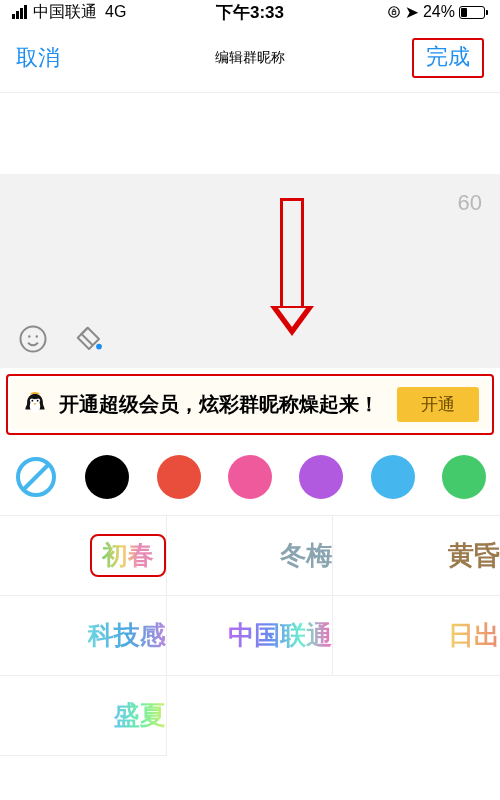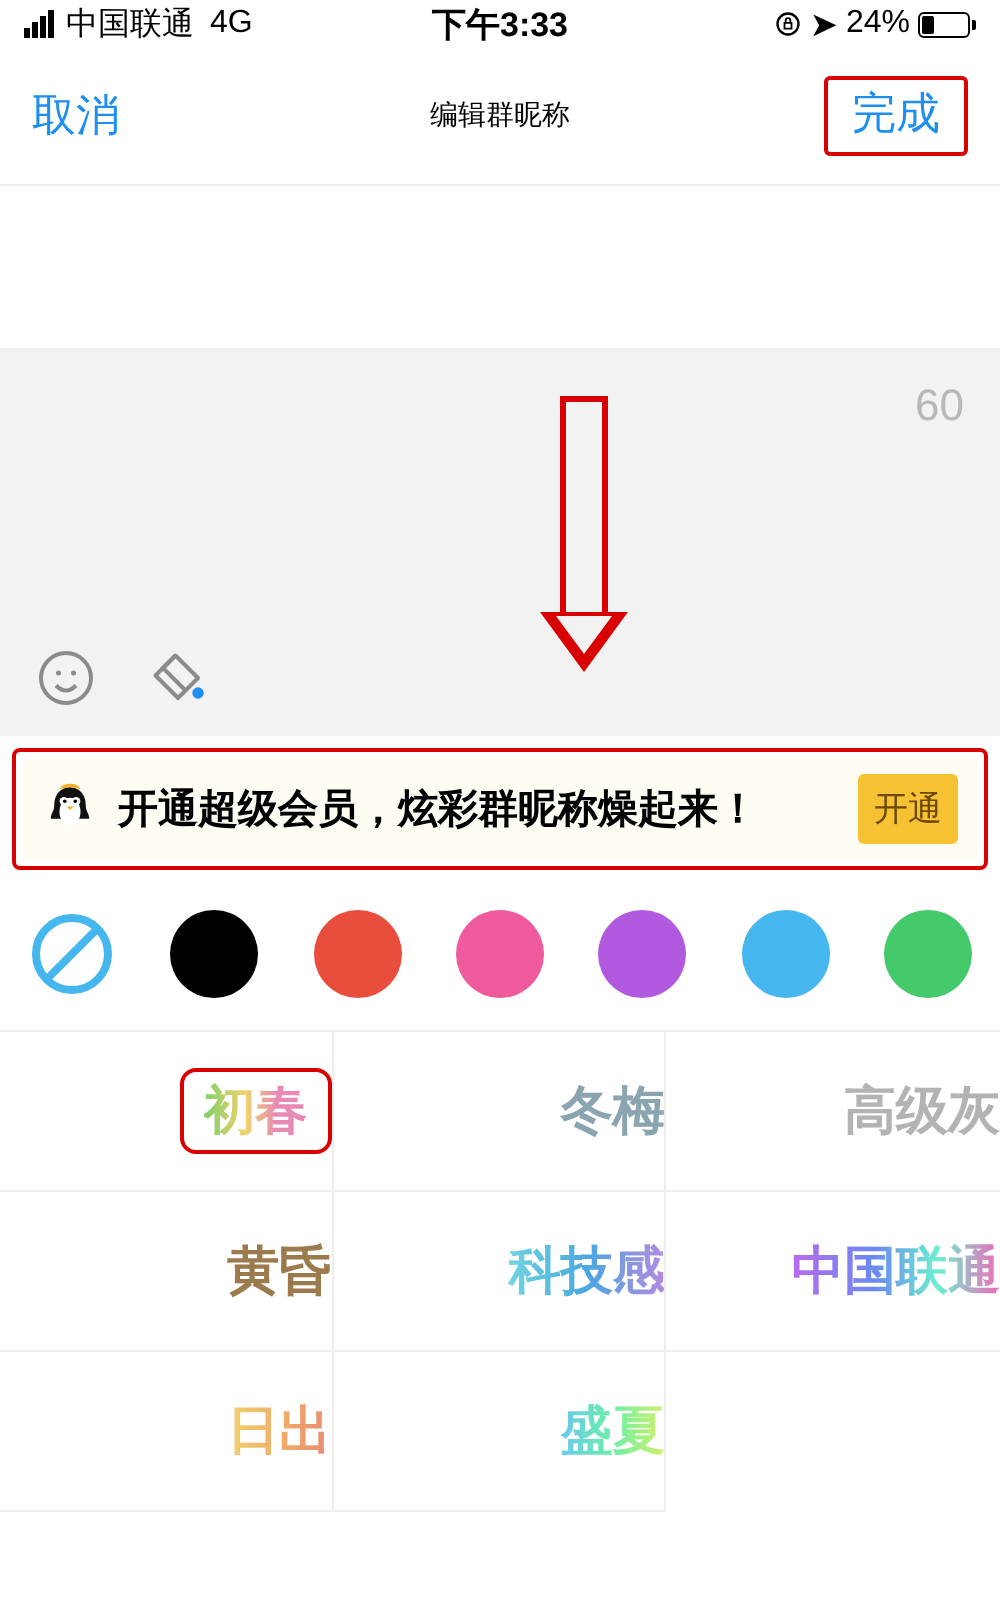--- a/index.html
+++ b/index.html
@@ -36,21 +36,21 @@
 .arrow-annot { position:absolute; left:280px; top:198px; pointer-events:none; }
 .arrow-stem { width:24px; height:108px; border:3px solid #d80000; border-bottom:none; }
 .arrow-head { width:0; height:0; border-left:22px solid transparent; border-right:22px solid transparent; border-top:30px solid #d80000; margin-left:-10px; position:relative; }
 .arrow-head::after{ content:""; position:absolute; top:-28px; left:-14px; width:0;height:0; border-left:14px solid transparent; border-right:14px solid transparent; border-top:19px solid #f2f2f2; }
 
 
 .promo-box { margin:6px 6px 8px 6px; border:2.5px solid #d80000; border-radius:4px; padding:3px; }
 .promo { background:#fffdf3; display:flex; align-items:center; padding:8px 10px; gap:10px; border-radius:3px;}
 .penguin { width:28px; height:28px; flex-shrink:0; }
 .promo-text { flex:1; font-size:20px; font-weight:600; color:#000; }
-.promo-btn { background:#f6c233; color:#6b4a00; font-size:17px; font-weight:500; padding:6px 8px; border-radius:3px; }
+.promo-btn { background:#f6c233; color:#6b4a00; font-size:17px; font-weight:500; padding:6px 24px; border-radius:3px; }
 
 
 .color-row { display:flex; justify-content:space-between; align-items:center; padding:12px 14px 16px 14px; }
 .swatch { width:44px; height:44px; border-radius:50%; }
 .swatch.none { background:#fff; display:flex; align-items:center; justify-content:center; }
 
 
 .style-grid { display:grid; grid-template-columns:repeat(3, 1fr); border-top:1px solid #eee; }
 .style-cell { height:80px; display:flex; align-items:center; justify-content:flex-end; font-size:26px; font-weight:600; border-right:1px solid #eee; border-bottom:1px solid #eee; }
 .style-cell:nth-child(3n){ border-right:none; }
@@ -164,23 +164,20 @@
 </div>
 
 <div class="style-grid">
   <div class="style-cell">
     <span class="sel-frame"><span class="g-chuchun">初春</span></span>
   </div>
   <div class="style-cell">
       <span class="g-dongmei">冬梅</span>
     </div>
   <div class="style-cell">
-      <span class="g-gaoji">高级灰</span>
-    </div>
-  <div class="style-cell">
       <span class="g-huanghun">黄昏</span>
     </div>
   <div class="style-cell">
       <span class="g-keji">科技感</span>
     </div>
   <div class="style-cell">
       <span class="g-neon">中国联通</span>
     </div>
   <div class="style-cell">
       <span class="g-richu">日出</span>

